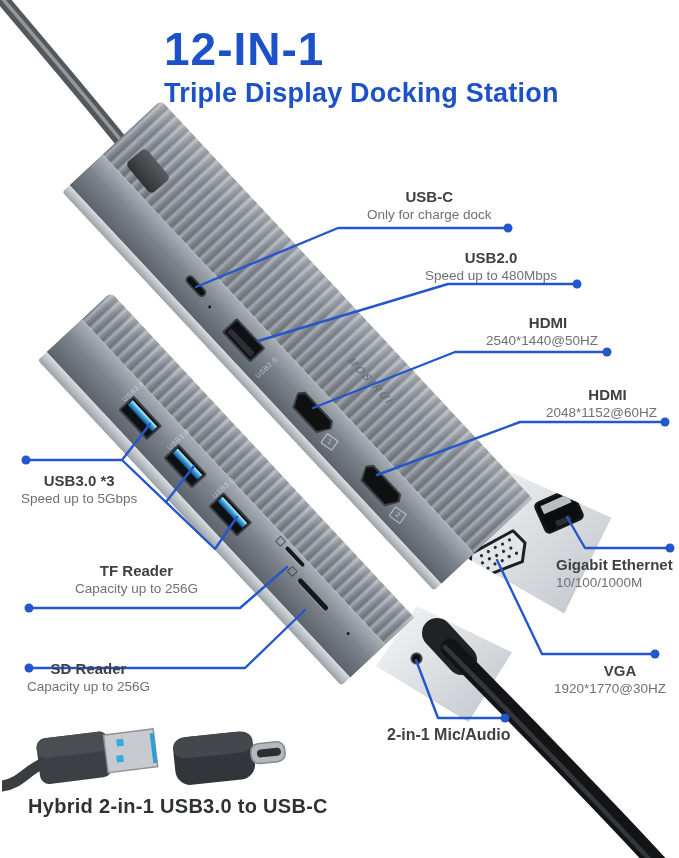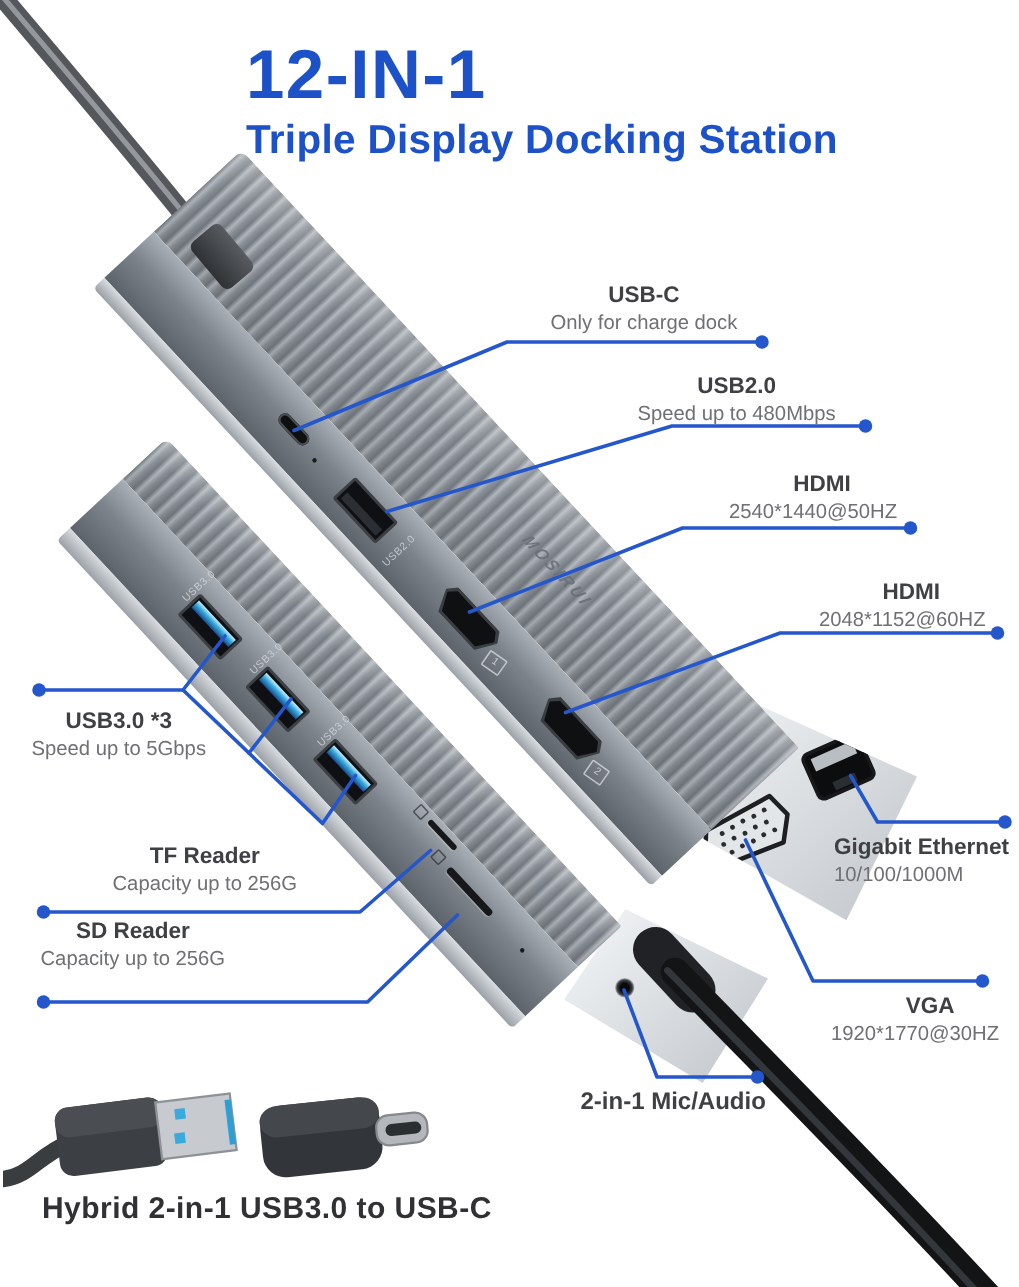--- a/index.html
+++ b/index.html
@@ -227,21 +227,21 @@
     <div class="co-s">2048*1152@60HZ</div>
   </div>
   <div class="co" style="left:21px;top:472px;">
     <div class="co-h">USB3.0 *3</div>
     <div class="co-s">Speed up to 5Gbps</div>
   </div>
   <div class="co" style="left:27px;top:562px;margin-left:48px;">
     <div class="co-h">TF Reader</div>
     <div class="co-s">Capacity up to 256G</div>
   </div>
-  <div class="co" style="left:27px;top:612px;">
+  <div class="co" style="left:27px;top:660px;">
     <div class="co-h">SD Reader</div>
     <div class="co-s">Capacity up to 256G</div>
   </div>
   <div class="co" style="left:556px;top:556px;">
     <div class="co-h">Gigabit Ethernet</div>
     <div class="co-s">10/100/1000M</div>
   </div>
   <div class="co" style="left:554px;top:662px;">
     <div class="co-h" style="margin-left:20px;">VGA</div>
     <div class="co-s">1920*1770@30HZ</div>

